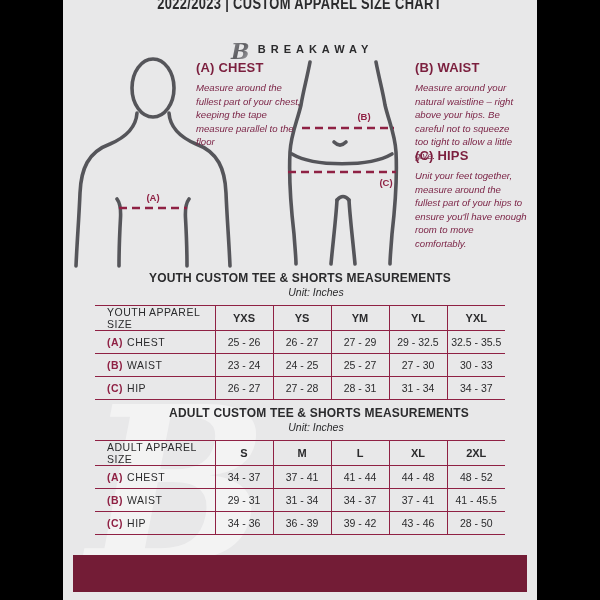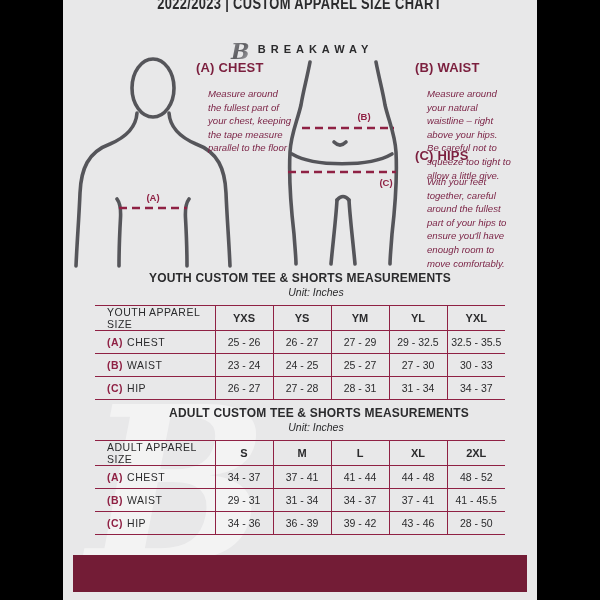--- a/index.html
+++ b/index.html
@@ -36,21 +36,21 @@
   .dashline { stroke:var(--c-accent,#8f2144); stroke-width:2.5; fill:none; stroke-dasharray:8 5; }
   .figlabel { font-family:"Liberation Sans",sans-serif; font-size:9.5px; font-weight:bold; fill:var(--c-accent,#8f2144); }
   
   .instr { position:absolute; z-index:2; }
   .instr-h {
     font-weight:bold; font-size:13px; color:var(--c-heading,#7b1f3e);
     letter-spacing:0.2px; margin:0 0 6px 0;
   }
   .instr-p {
     font-style:italic; font-size:9.6px; line-height:1.42;
-    color:var(--c-para,#7c2547); margin:12px;
+    color:var(--c-para,#7c2547); margin:0;
   }
   
   .tbl-title {
     position:absolute; left:0; width:100%; text-align:center; z-index:2;
     font-weight:bold; font-size:12px; letter-spacing:0.2px; color:var(--c-ink,#2b2b2d);
   }
   .tbl-unit {
     position:absolute; left:16px; width:100%; text-align:center; z-index:2;
     font-style:italic; font-size:10.5px; color:var(--c-ink,#2b2b2d);
   }
@@ -138,21 +138,21 @@
   <div class="instr" style="left:133px; top:60px; width:108px;">
     <p class="instr-h">(A) CHEST</p>
     <p class="instr-p">Measure around the fullest part of your chest, keeping the tape measure parallel to the floor</p>
   </div>
   <div class="instr" style="left:352px; top:60px; width:108px;">
     <p class="instr-h">(B) WAIST</p>
     <p class="instr-p">Measure around your natural waistline – right above your hips. Be careful not to squeeze too tight to allow a little give.</p>
   </div>
   <div class="instr" style="left:352px; top:148px; width:112px;">
     <p class="instr-h">(C) HIPS</p>
-    <p class="instr-p">With your feet together, careful around the fullest part of your hips to ensure you'll have enough room to move comfortably.</p>
+    <p class="instr-p">Unit your feet together, measure around the fullest part of your hips to ensure you'll have enough room to move comfortably.</p>
   </div>
 
   <div class="watermark">B</div>
 
   <div class="tbl-title" style="top:271px;">YOUTH CUSTOM TEE &amp; SHORTS MEASUREMENTS</div>
   <div class="tbl-unit" style="top:286px;">Unit: Inches</div>
   <table class="size-table" style="top:305px;">
     <colgroup>
         <col class="c-lbl">
         <col class="c-val">

